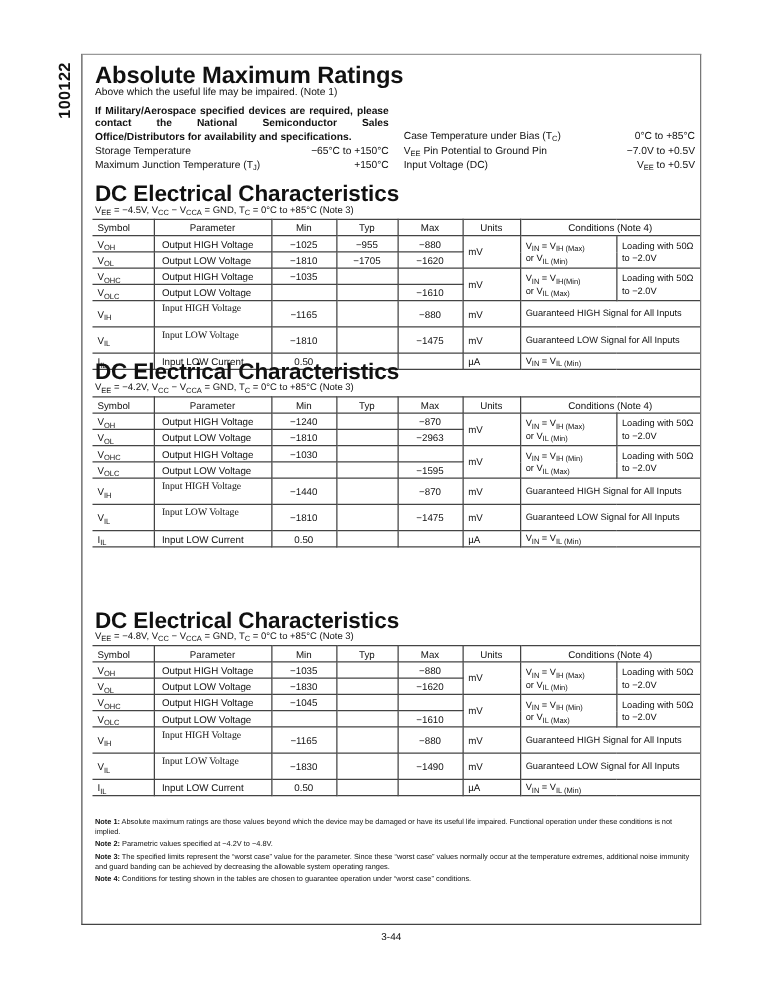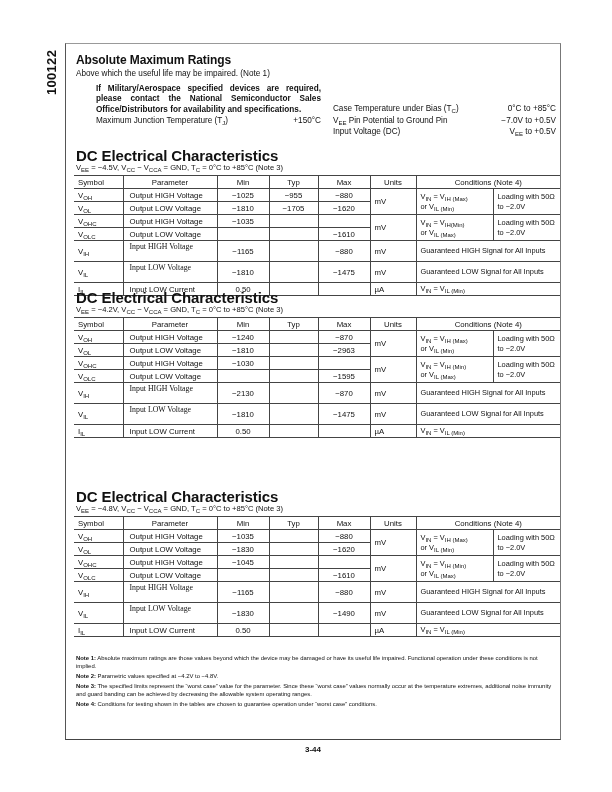--- a/index.html
+++ b/index.html
@@ -4,61 +4,65 @@
 <style>
   html, body { margin:0; padding:0; background:#fff; }
   body { width:612px; height:792px; position:relative; overflow:hidden;
          font-family:"Liberation Sans", sans-serif; color:#111; }
   .side-label { position:absolute; left:44px; top:44px; width:14px; height:56px;
          writing-mode:vertical-rl; transform:rotate(180deg);
          font-weight:bold; font-size:13px; letter-spacing:0.3px; text-align:center; }
   .frame { position:absolute; left:65px; top:43px; width:496px; height:697px;
          border-left:1px solid #555; border-right:1px solid #777; border-top:1px solid #999; border-bottom:1px solid #444; box-sizing:border-box; }
   .abs { position:absolute; left:76px; top:52px; width:480px; }
-  .h1 { font-size:12px; font-weight:bold; line-height:17px; margin:0; letter-spacing:-0.1px; }
+  .h1 { font-size:19px; font-weight:bold; line-height:17px; margin:0; letter-spacing:-0.1px; }
   .sub { font-size:8.2px; line-height:10px; }
   .cols { display:flex; gap:12px; margin-top:3px; }
-  .col-left { width:236px;margin-left:20px; }
+  .col-left { width:236px; }
   .col-right { width:234px; padding-top:0px; }
   .bold-para { font-size:8.2px; font-weight:bold; line-height:10.3px; text-align:justify; text-align-last:left; margin-top:2px; }
   .rating { display:flex; justify-content:space-between; font-size:8.2px; line-height:11.5px; }
   .sec { position:absolute; left:76px; width:484px; }
-  .sec .h1 { font-size:15px; line-height:15px; }
+  .sec .h1 { font-size:18px; line-height:15px; }
   .cond { font-size:7.6px; line-height:10px; margin-bottom:2px; }
   sub { font-size:6px; vertical-align:-2px; line-height:0; }
   table { border-collapse:collapse; width:486px; font-size:7.8px; table-layout:fixed; margin-left:-2px; }
   th, td { border:1px solid #444; padding:0 4px; height:12px; line-height:9px; }
   th { font-weight:normal; height:12px; }
   td.sym { border-left:none; text-align:left; padding-left:4px; }
   th.sym { border-left:none; text-align:left; }
   td.num { text-align:center; }
   td.par { text-align:left; padding-left:6px; }
   td.unit { }
   td.cnd { text-align:left; padding-left:4px; font-size:7.4px; line-height:9.5px; }
   tr.tall td { height:19px; }
   td.top { vertical-align:top; padding-top:1px;font-family:Liberation Serif, serif; }
   td.cnd-r { border-right:none; }
   th.cnd-r { border-right:none; }
   .notes { position:absolute; left:76px; top:655px; width:482px; font-size:5.9px; line-height:7.6px; }
   .notes p { margin:0 0 2.6px 0; }
   .notes b { font-weight:bold; }
-  .page-num { position:absolute; left:305px; top:745px; font-size:8px;font-weight:bold; }
+  .page-num { position:absolute; left:305px; top:745px; font-size:8px; }
 </style>
 </head>
 <body>
 
 <div class="side-label">100122</div>
 <div class="frame"></div>
 
 <div class="abs">
   <h1 class="h1">Absolute Maximum Ratings</h1>
   <div class="sub">Above which the useful life may be impaired. (Note 1)</div>
   <div class="cols">
     <div class="col-left">
       <div class="bold-para">If Military/Aerospace specified devices are required, please contact the National Semiconductor Sales Office/Distributors for availability and specifications.</div>
+      <div class="rating">
+        <span>Storage Temperature</span>
+        <span>−65°C to +150°C</span>
+      </div>
       <div class="rating">
         <span><span>Maximum Junction Temperature (T</span><sub>J</sub><span>)</span></span>
         <span>+150°C</span>
       </div>
     </div>
     <div class="col-right" style="padding-top:21px;">
       <div class="rating">
         <span><span>Case Temperature under Bias (T</span><sub>C</sub><span>)</span></span>
         <span>0°C to +85°C</span>
       </div>
@@ -222,21 +226,21 @@
     <tr>
             <td class="sym"><span>V</span><sub>OLC</sub></td>
     <td class="par ">Output LOW Voltage</td>
     <td class="num"></td>
     <td class="num"></td>
     <td class="num">−1595</td>
           </tr>
     <tr class="tall">
             <td class="sym"><span>V</span><sub>IH</sub></td>
     <td class="par top">Input HIGH Voltage</td>
-    <td class="num">−2130</td>
+    <td class="num">−1440</td>
     <td class="num"></td>
     <td class="num">−870</td>
       <td class="unit">mV</td>
       <td class="cnd cnd-r" colspan="2">Guaranteed HIGH Signal for All Inputs</td>
           </tr>
     <tr class="tall">
             <td class="sym"><span>V</span><sub>IL</sub></td>
     <td class="par top">Input LOW Voltage</td>
     <td class="num">−1810</td>
     <td class="num"></td>

